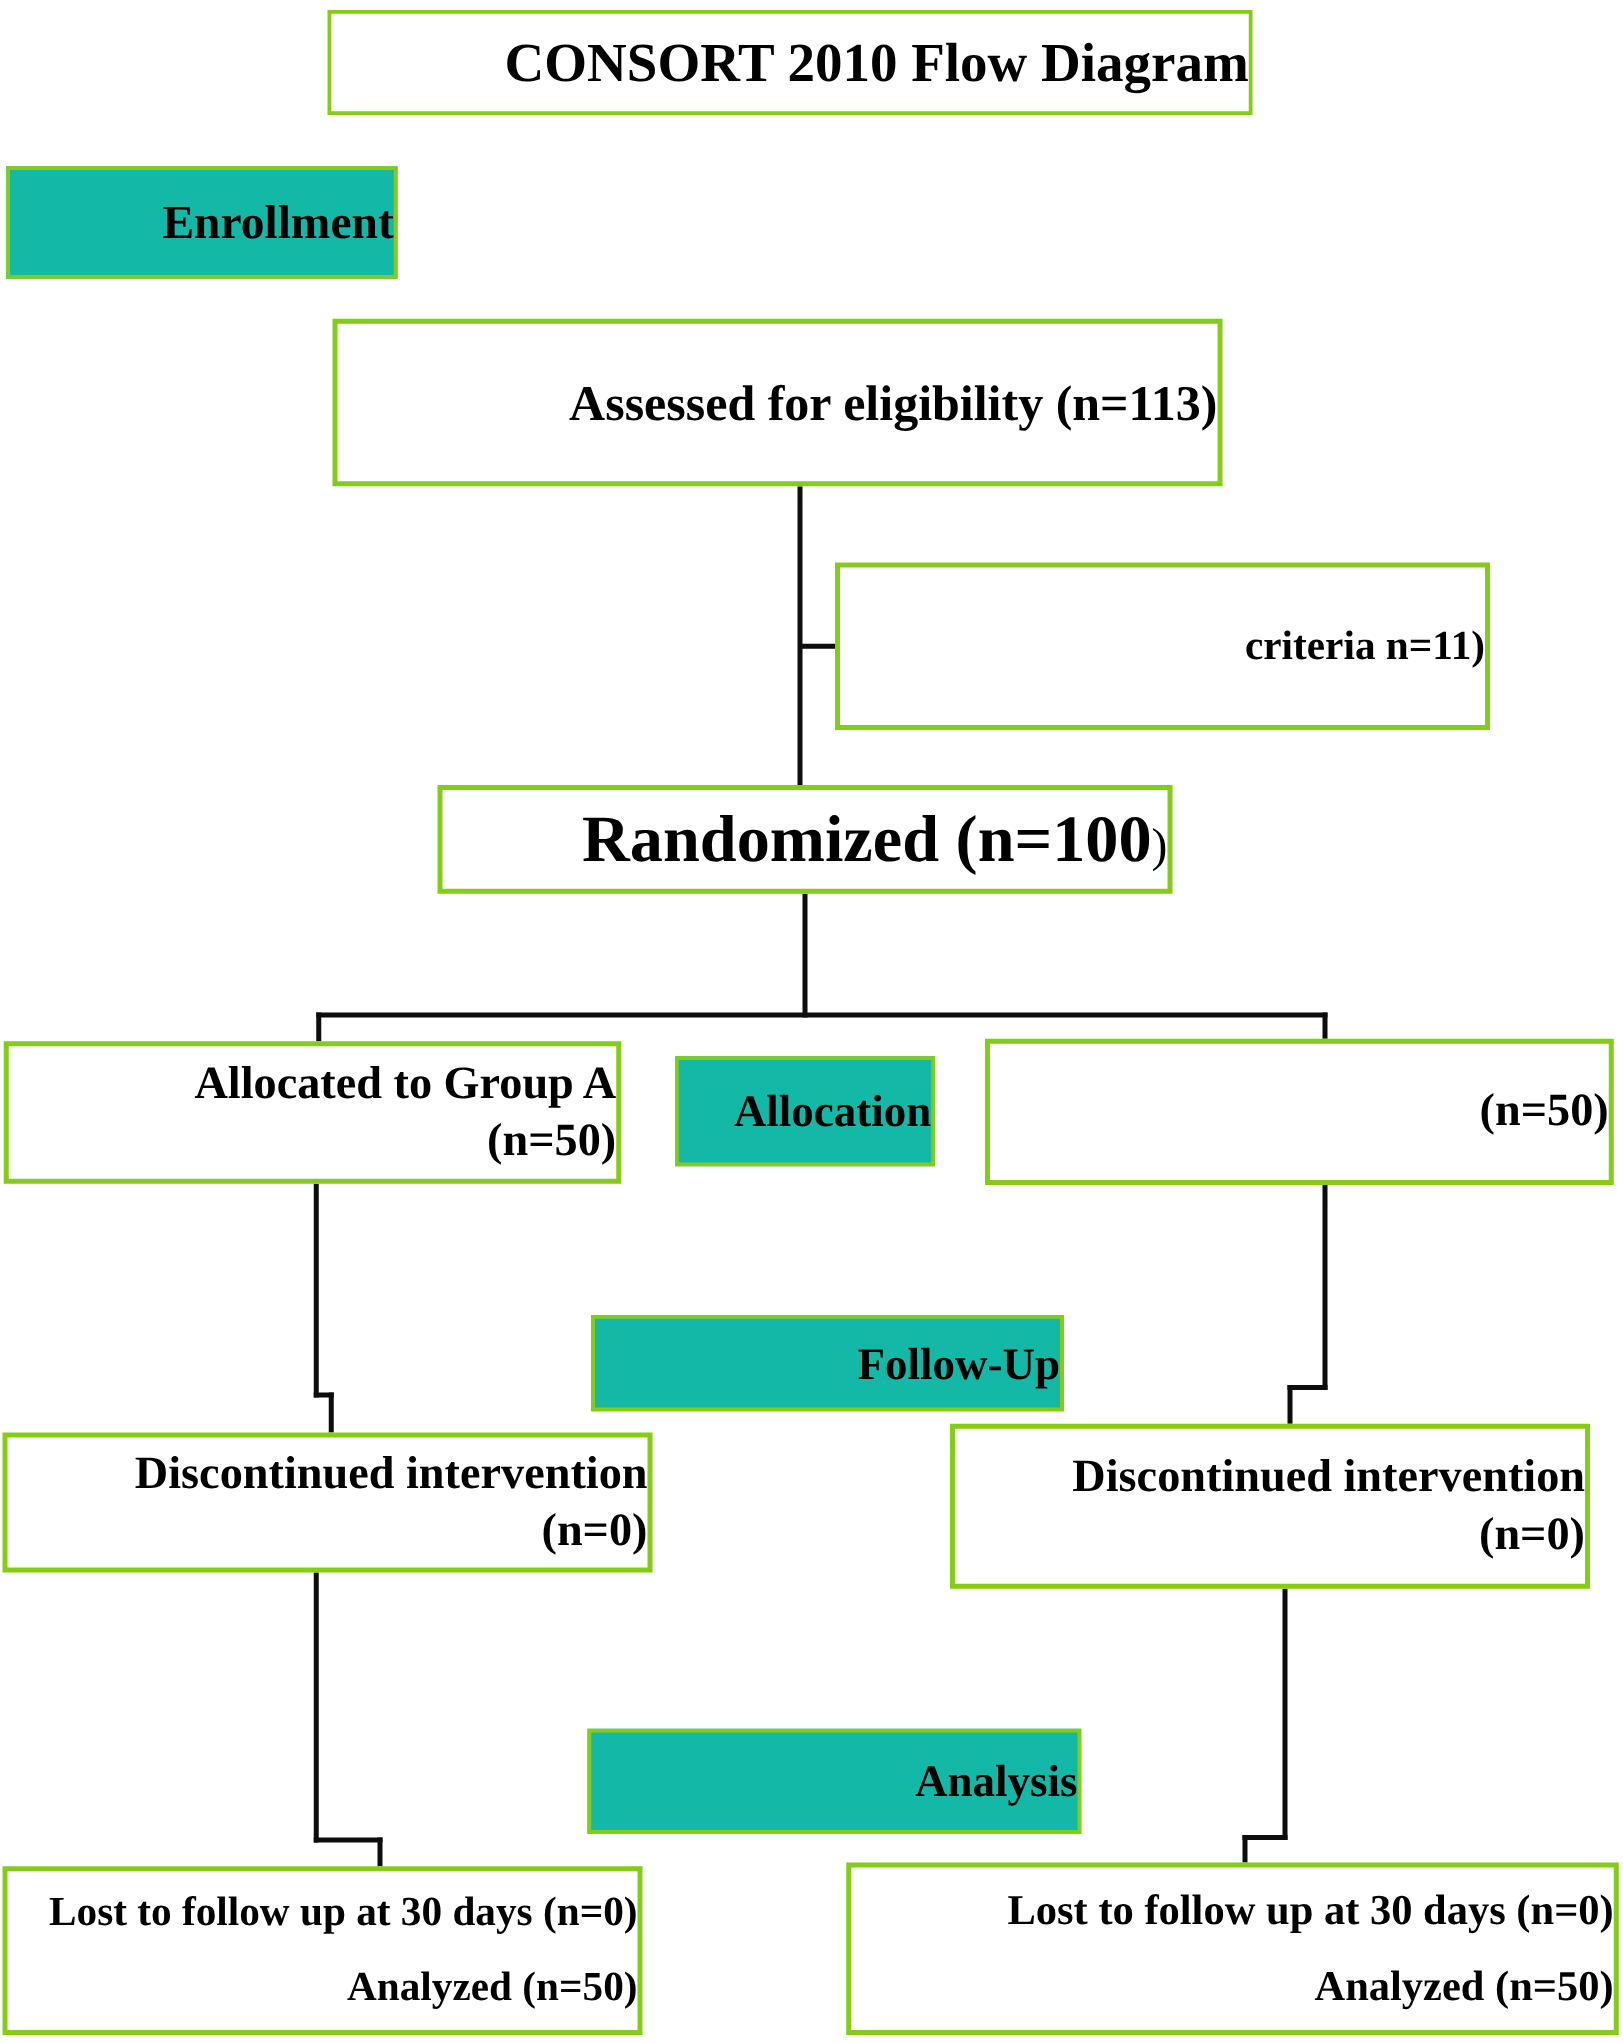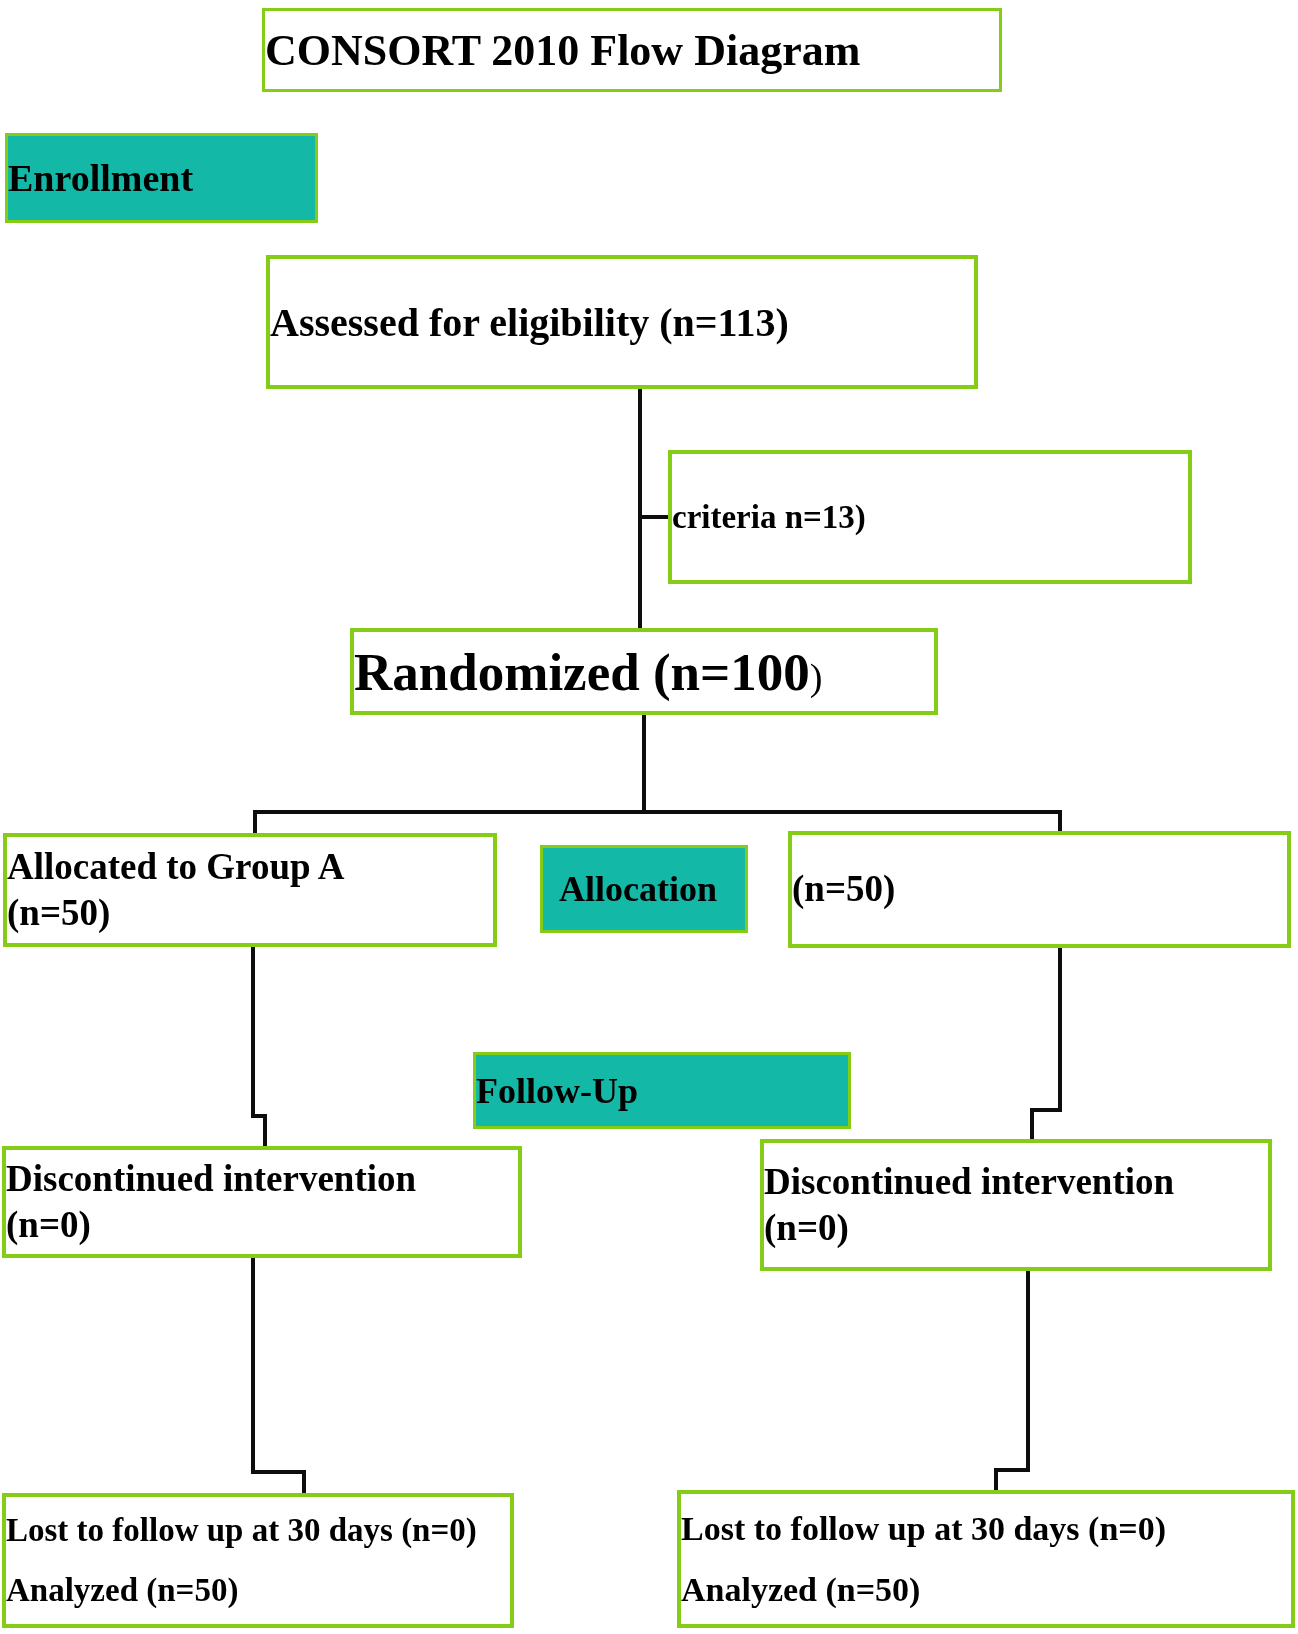--- a/index.html
+++ b/index.html
@@ -14,21 +14,21 @@
     position: relative;
     width: 1298px; height: 1634px;
     background: #ffffff;
   }
   .box {
     position: absolute;
     background: #ffffff;
     border: 4px solid #84cc16;
     display: flex;
     flex-direction: column;
-    align-items: flex-start;
+    align-items: flex-end;
     justify-content: center;
     text-align: center;
     font-weight: 700;
     color: #000;
   }
   .stage {
     background: #14b8a6;
     border-width: 3px;
   }
   .line {
@@ -89,21 +89,21 @@
 
   <div id="enrollment-box" class="box stage">
     <span>Enrollment</span>
   </div>
 
   <div id="assessed-box" class="box">
     <span>Assessed for eligibility (n=113)</span>
   </div>
 
   <div id="excluded-box" class="box">
-    <span>criteria n=13)</span>
+    <span>criteria n=11)</span>
   </div>
 
   <div id="randomized-box" class="box">
     <span><span>Randomized (n=100</span><span class="small-paren">)</span></span>
   </div>
 
   <div id="group-a-box" class="box">
     <span>Allocated to Group A</span>
     <span>(n=50)</span>
   </div>
@@ -123,20 +123,23 @@
   <div id="disc-left-box" class="box">
     <span>Discontinued intervention</span>
     <span>(n=0)</span>
   </div>
 
   <div id="disc-right-box" class="box">
     <span>Discontinued intervention</span>
     <span>(n=0)</span>
   </div>
 
+  <div id="analysis-box" class="box stage">
+    <span>Analysis</span>
+  </div>
 
   <div id="lost-left-box" class="box">
     <span>Lost to follow up at 30 days (n=0)</span>
     <span>Analyzed (n=50)</span>
   </div>
 
   <div id="lost-right-box" class="box">
     <span>Lost to follow up at 30 days (n=0)</span>
     <span>Analyzed (n=50)</span>
   </div>

